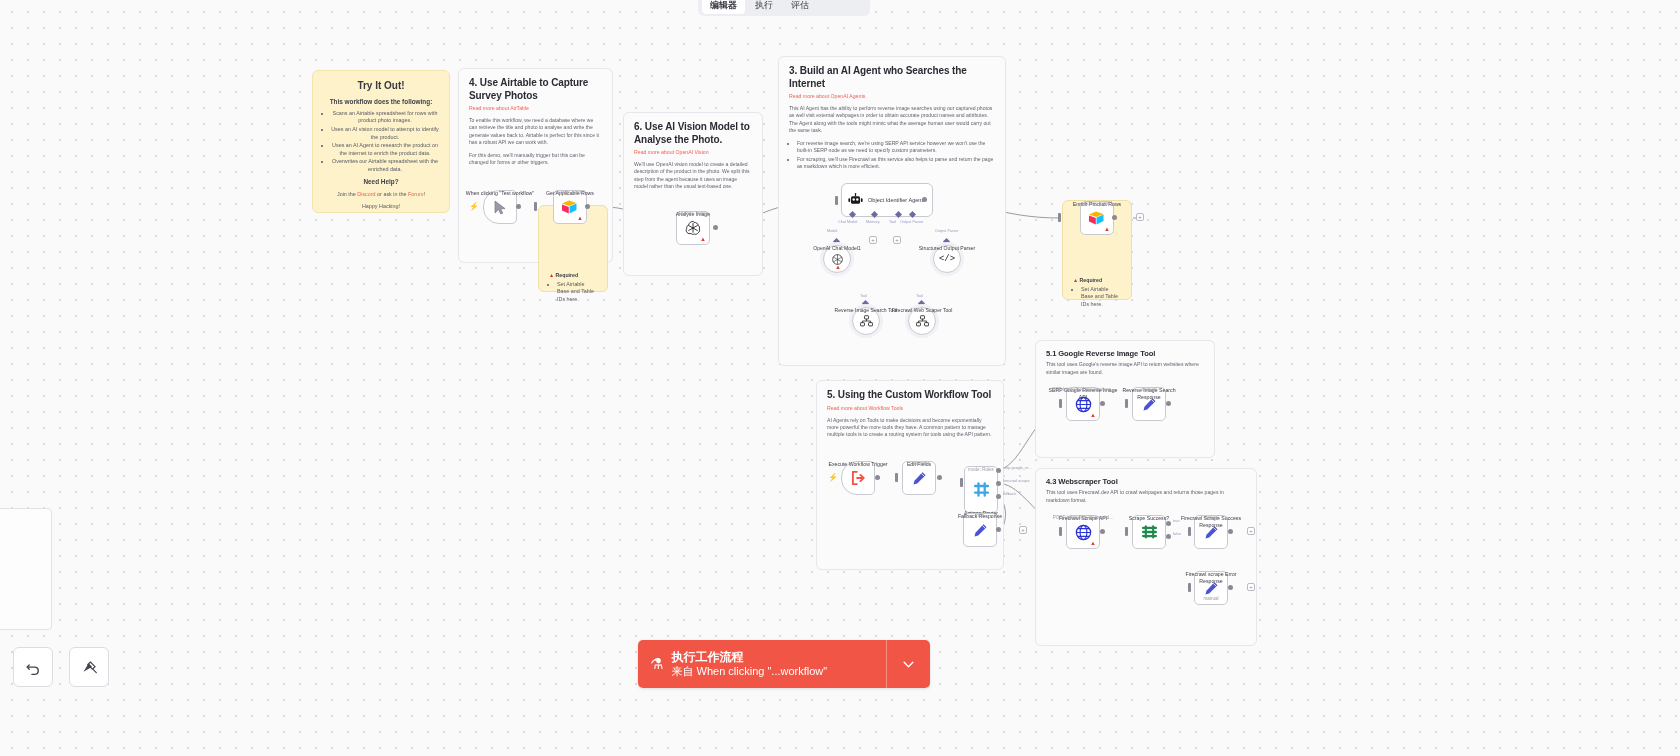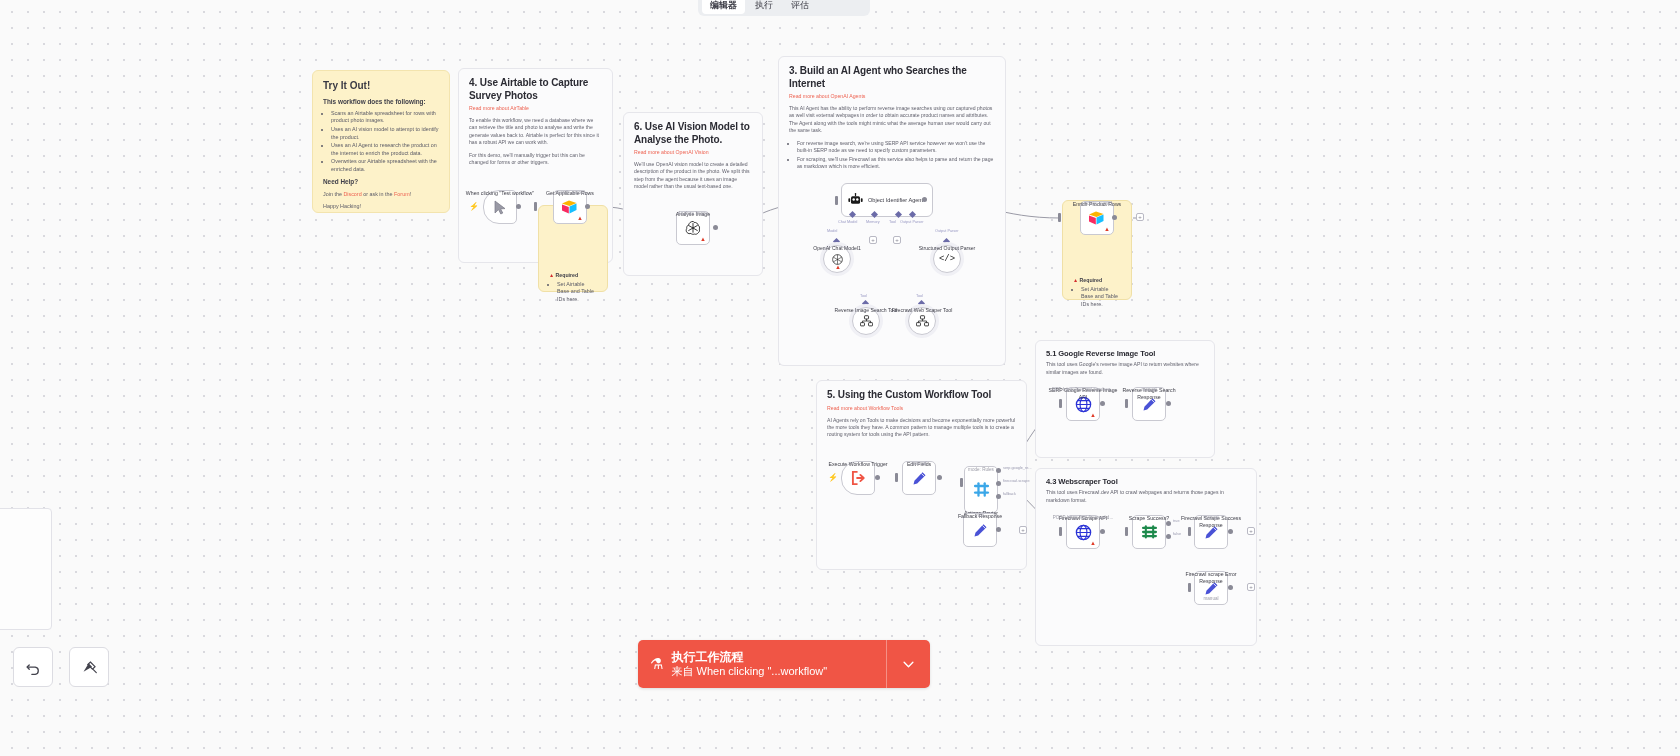--- a/index.html
+++ b/index.html
@@ -320,21 +320,21 @@
       <path d="M900,250 L920,300"></path>
     </g>
   </svg>
 
   <div class="top-tabs">
     <div class="tab active">编辑器</div>
     <div class="tab">执行</div>
     <div class="tab">评估</div>
   </div>
 
-  <div class="note yellow" style="left:312px; top:70px; width:138px; height:143px;">
+  <div class="note yellow" style="left:312px; top:70px; width:138px; height:143px;text-align:center;">
     <h1>Try It Out!</h1>
     <h2>This workflow does the following:</h2>
     <ul>
       <li>Scans an Airtable spreadsheet for rows with product photo images.</li>
       <li>Uses an AI vision model to attempt to identify the product.</li>
       <li>Uses an AI Agent to research the product on the internet to enrich the product data.</li>
       <li>Overwrites our Airtable spreadsheet with the enriched data.</li>
     </ul>
     <h2>Need Help?</h2>
     <p><span>Join the </span><span class="link">Discord</span><span> or ask in the </span><span class="link">Forum</span><span>!</span></p>
@@ -487,21 +487,21 @@
       <path d="M8.5,7.5 L15.5,4.6 L15.5,11 L8.5,14.5 Z" fill="#18bfff"></path>
       <path d="M1,5.4 L7.8,8 L7.8,14.5 L1,11.4 Z" fill="#f82b60"></path>
     </svg>
     <span class="warn-badge">▲</span>
   </div>
   <div class="node-label" style="left:1097px; top:201px;">Enrich Product Rows</div>
   <div class="node-sub one" style="left:1097px; top:201px;">update: record</div>
   <div class="port" style="left:1112px; top:215px;"></div>
   <div class="plusbox" style="left:1136px; top:213px;">+</div>
 
-  <div class="note plain" style="left:816px; top:380px; width:211px; height:190px;">
+  <div class="note plain" style="left:816px; top:380px; width:188px; height:190px;">
     <div class="sec-title">5. Using the Custom Workflow Tool</div>
     <div class="readmore">Read more about Workflow Tools</div>
     <div class="body-txt">AI Agents rely on Tools to make decisions and become exponentially more powerful the more tools they have. A common pattern to manage multiple tools is to create a routing system for tools using the API pattern.</div>
   </div>
 
   <div class="bolt" style="left:828px; top:474px;">⚡</div>
   <div class="node trigger" style="left:841px; top:461px;">
     <svg width="15" height="14" viewBox="0 0 16 15">
       <path d="M7,1 L2,1 L2,14 L7,14" fill="none" stroke="#f05545" stroke-width="2"></path>
       <path d="M6.5,7.5 L13,7.5 M10,4.2 L13.6,7.5 L10,10.8" fill="none" stroke="#f05545" stroke-width="2" stroke-linecap="round" stroke-linejoin="round"></path>

